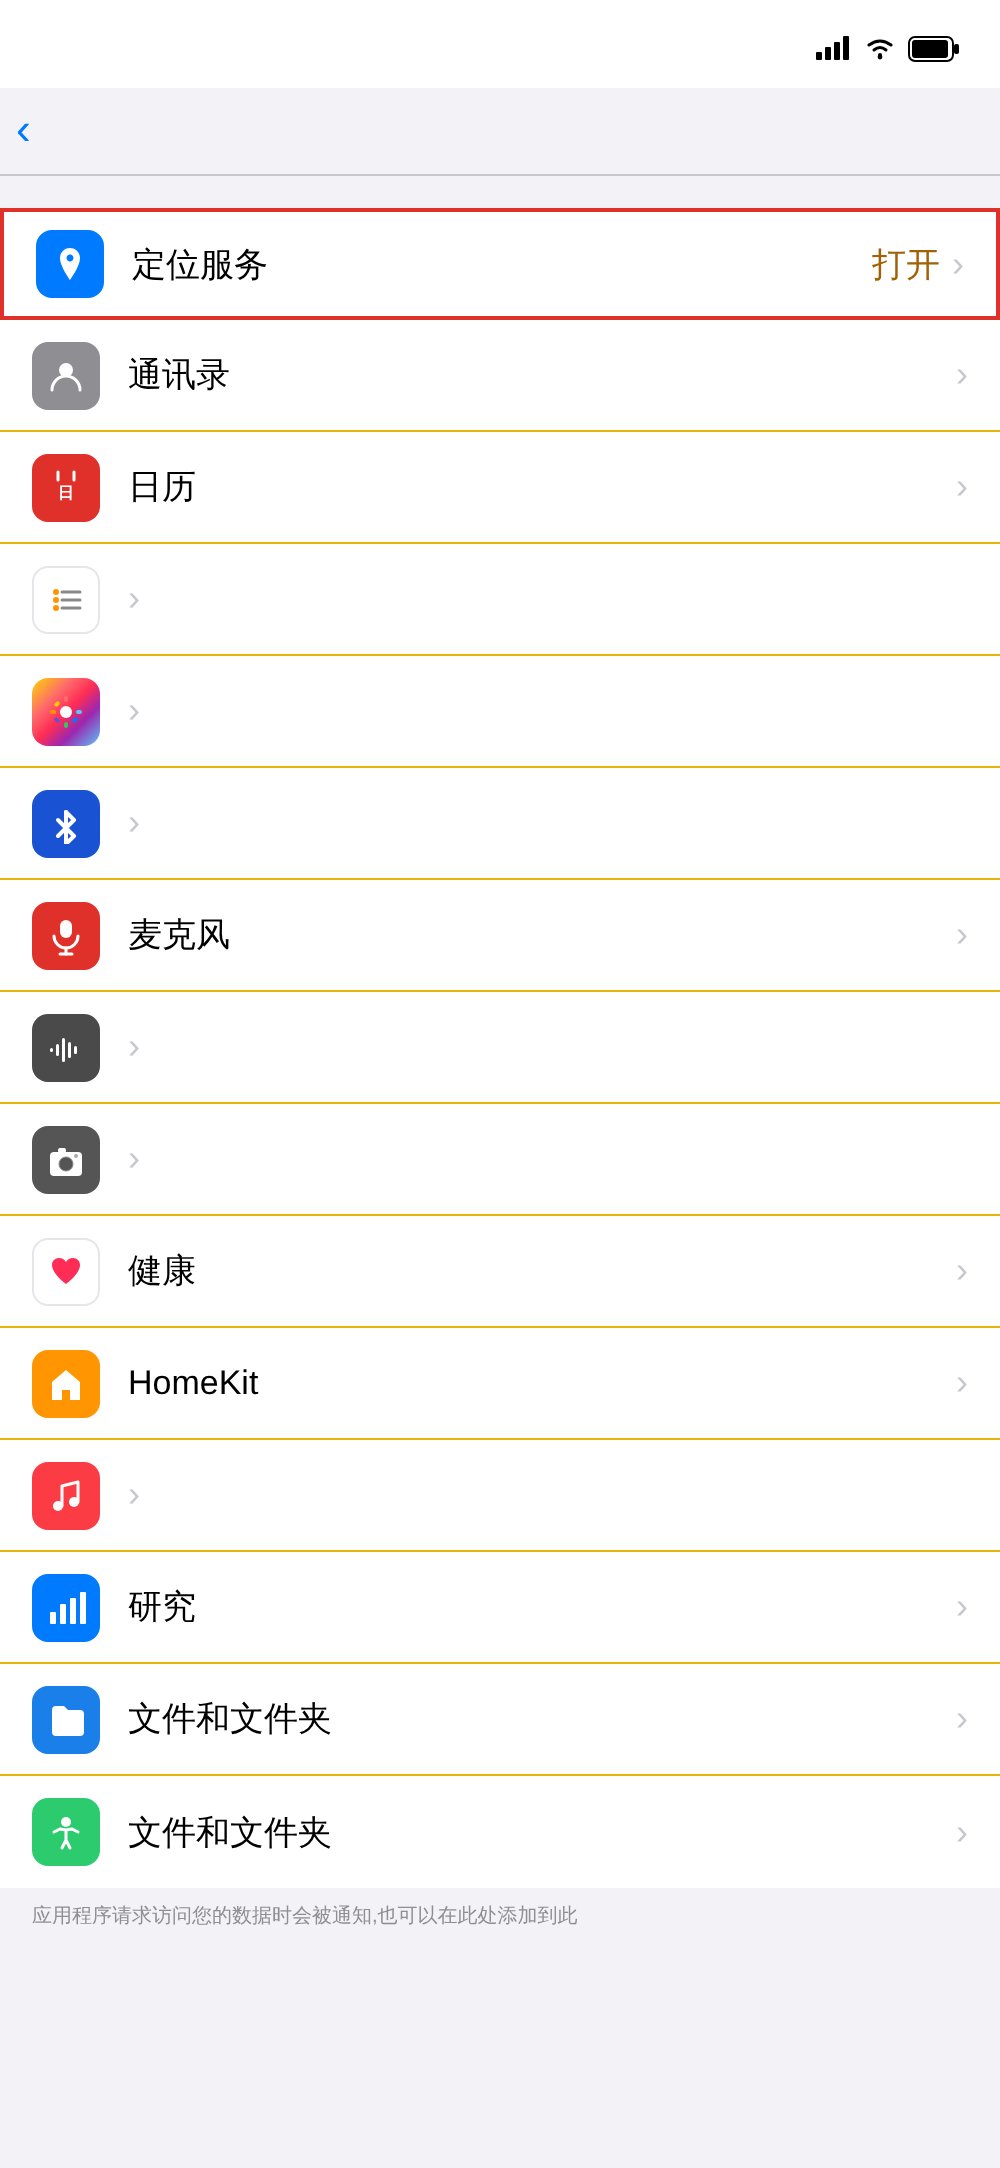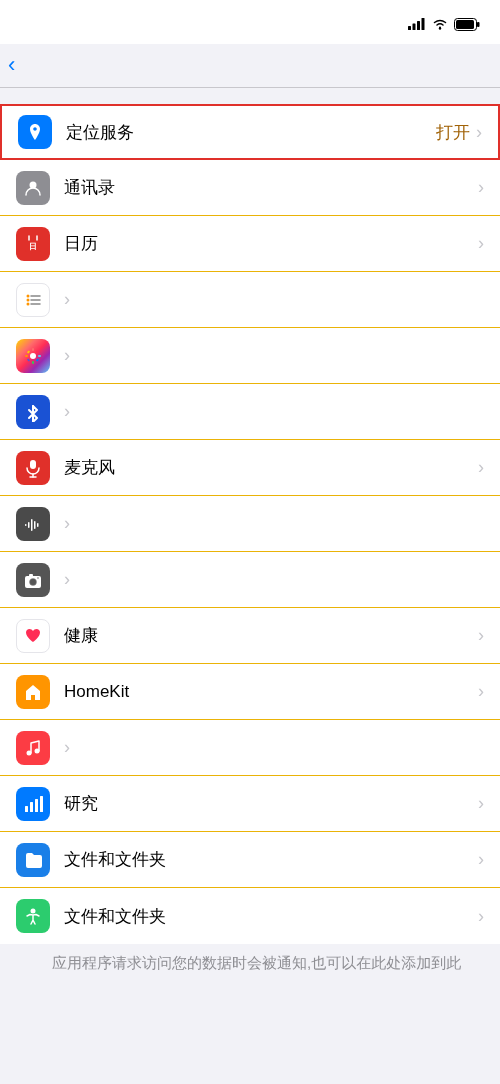--- a/index.html
+++ b/index.html
@@ -116,24 +116,23 @@
     }
     .row-chevron {
       font-size: 18px;
       color: #c7c7cc;
       font-weight: 300;
     }
 
     
     .bottom-note {
       padding: 8px 16px 16px;
-      font-size: 15px;
+      font-size: 10px;
       color: #8e8e93;
       line-height: 1.4;
-      margin-left: 36px;
     }
 
     
     svg { display: block; }
   </style>
 </head>
 <body>
 
 <div class="status-bar">
   <span class="status-time"></span>

